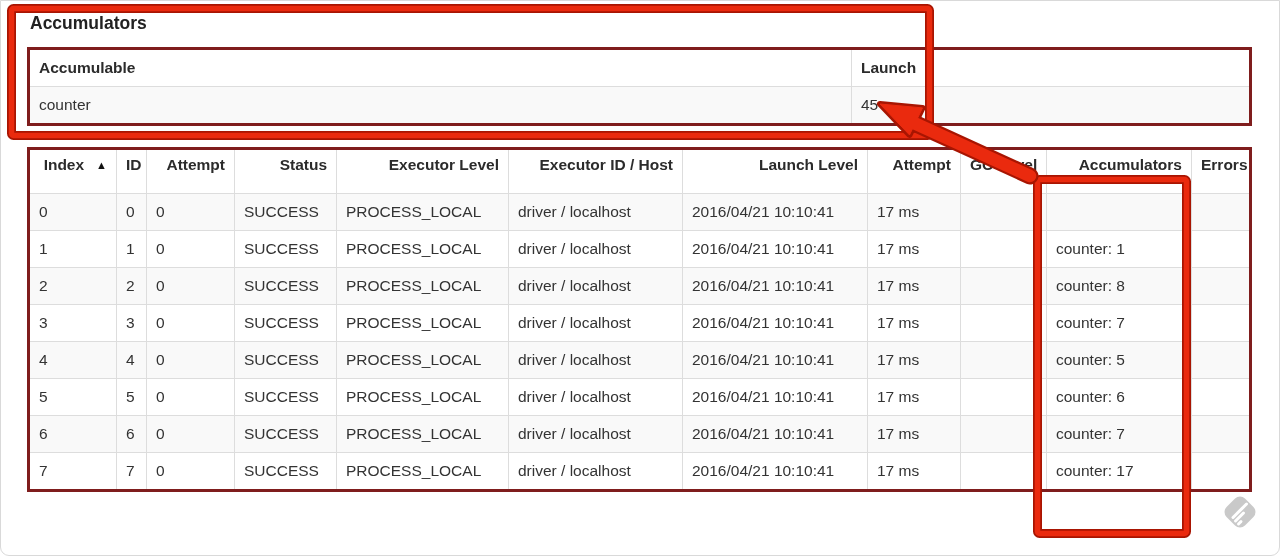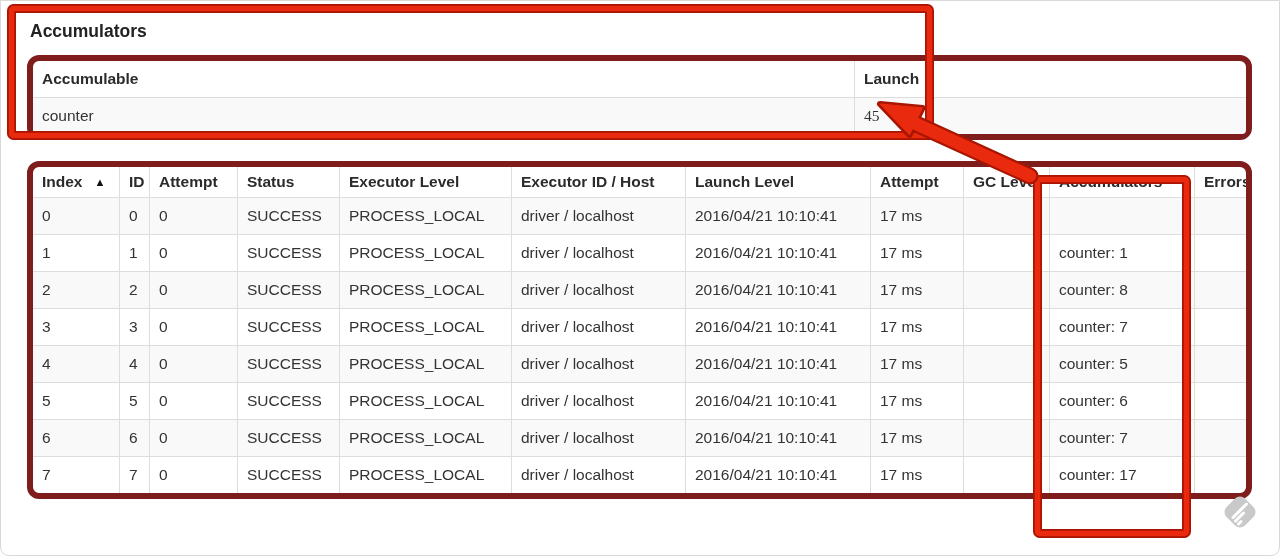--- a/index.html
+++ b/index.html
@@ -16,41 +16,41 @@
   .frame {
     position:absolute; inset:0;
     border:1px solid #d9d9d9;
     border-radius: 0 0 9px 9px;
     pointer-events:none;
     z-index: 30;
   }
 
   .content {
     position:absolute;
-    left:27px; top:8px;
+    left:27px; top:0;
     width:1225px;
   }
 
   h4.section-title {
     font-size: 17.5px;
     font-weight: bold;
     color: #222;
     margin: 0 0 0 3px;
     line-height: 21px;
   }
   .title-accumulators { padding-top: 13px; }
   .title-tasks { margin-top: 29px !important; }
 
   table.ui-table {
     border-collapse: separate;
     border-spacing: 0;
     width: 1225px;
     table-layout: fixed;
-    border: 6px solid #7f1d1d;
-    border-radius: 12px;
+    border: 3px solid #7f1d1d;
+    border-radius: 0;
     font-size: 15.5px;
     color: #333;
   }
   .accumulators-table { margin-top: 13px; }
   .tasks-table { margin-top: 21px; }
 
   table.ui-table th, table.ui-table td {
     padding: 8px 9px;
     line-height: 20px;
     text-align: left;
@@ -58,30 +58,30 @@
     overflow: hidden;
     white-space: nowrap;
     vertical-align: top;
   }
   table.ui-table th:first-child, table.ui-table td:first-child { border-left: none; }
   table.ui-table thead th {
     font-weight: bold;
     color: #2b2b2b;
     border-bottom: 1px solid #dddddd;
   }
-  .tasks-table thead th { padding-top: 5px; padding-bottom: 5px; }
+  .tasks-table thead th { padding-top: 5px; padding-bottom: 18px; text-align: right; }
   table.ui-table tbody td { border-top: 1px solid #dddddd; }
   table.ui-table tbody tr:first-child td { border-top: none; }
   table.ui-table tbody tr:nth-child(odd) { background: #f9f9f9; }
 
   
   table.ui-table thead th:first-child { border-top-left-radius: 4px; }
   table.ui-table thead th:last-child { border-top-right-radius: 4px; }
   table.ui-table tbody tr:last-child td:first-child { border-bottom-left-radius: 4px; }
-  table.ui-table tbody tr:last-child td:last-child { border-bottom-right-radius: 4px; font-family: Liberation Serif, serif; }
+  table.ui-table tbody tr:last-child td:last-child { border-bottom-right-radius: 4px; }
 
   .sort-icon {
     display:inline-block;
     margin-left: 12px;
     font-size: 11px;
     color: #111;
     vertical-align: 1px;
   }
 
   .overlay {

